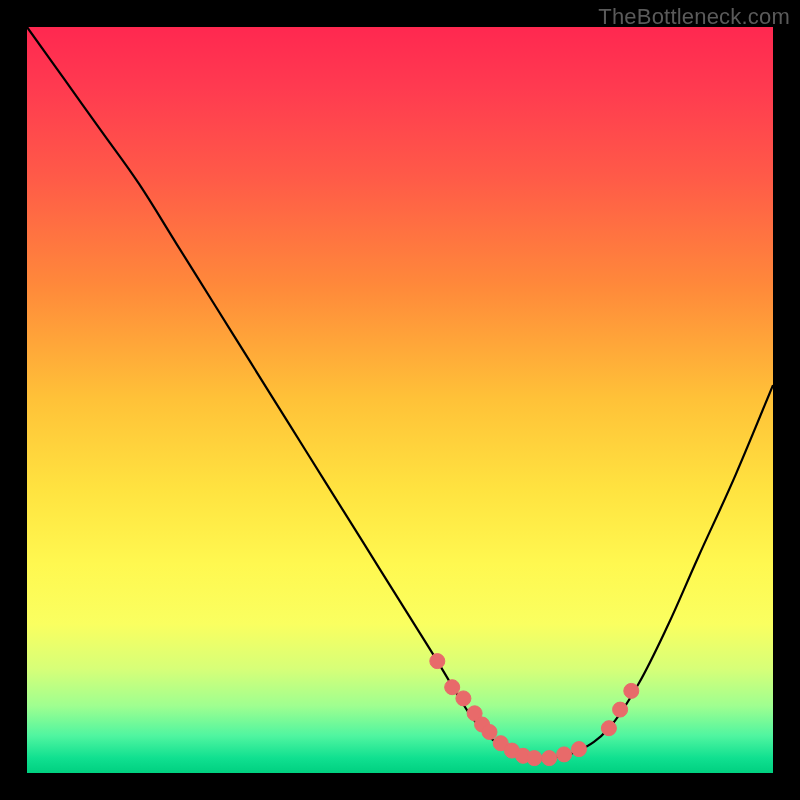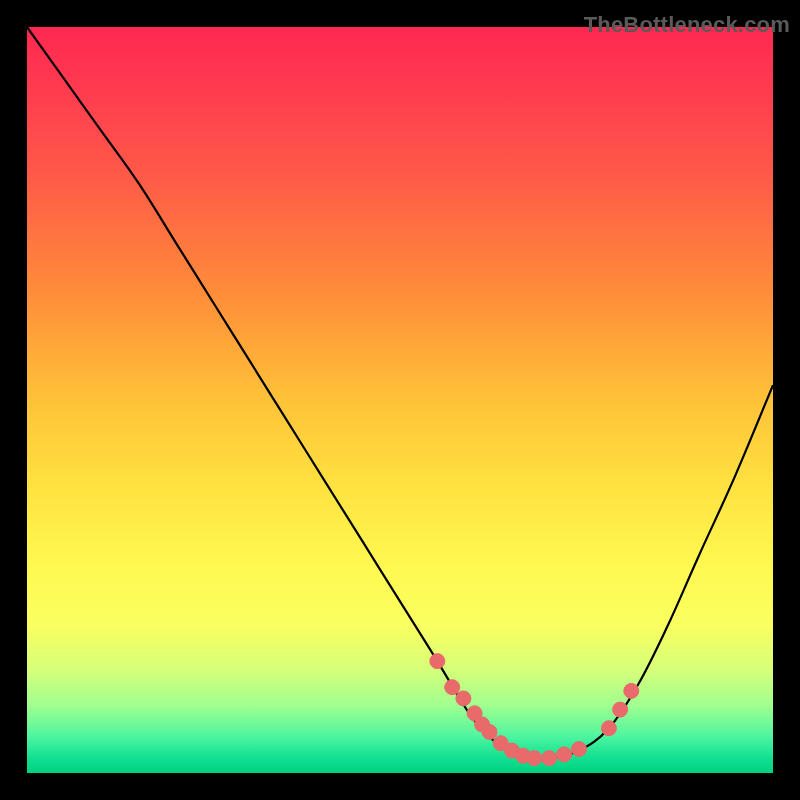--- a/index.html
+++ b/index.html
@@ -28,25 +28,25 @@
       #faff60 80%,
       #d7ff78 86%,
       #9fff90 91%,
       #50f5a0 95%,
       #10e090 98%,
       #00d080 100%
     );
   }
   .watermark {
     position: absolute;
-    top: 12px;
+    top: 4px;
     right: 10px;
     color: #5a5a5a;
     font-size: 22px;
-    font-weight: 700;
+    font-weight: 400;
     letter-spacing: 0.2px;
     user-select: none;
   }
   svg.curve {
     position: absolute;
     left: 0;
     top: 0;
     width: 746px;
     height: 746px;
   }

